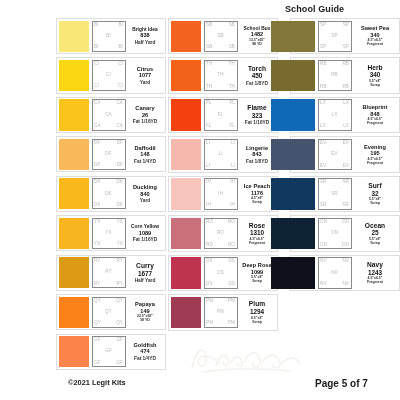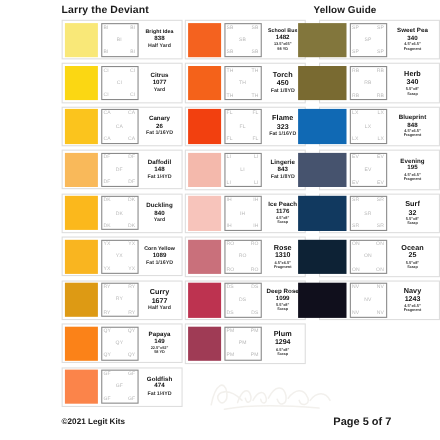--- a/index.html
+++ b/index.html
@@ -165,21 +165,21 @@
     top: 338px;
     width: 120px;
     height: 40px;
     pointer-events: none;
     opacity: 0.33;
   }
 
   
   .page-footer {
     position: absolute;
-    left: 0;
+    left: 12px;
     bottom: 8px;
     width: 356px;
     height: 14px;
   }
   .copyright {
     position: absolute;
     left: 56px;
     top: 0;
     font-size: 7.4px;
     font-weight: bold;
@@ -191,22 +191,21 @@
     top: 0;
     font-size: 10px;
     font-weight: bold;
     white-space: nowrap;
   }
 </style>
 </head>
 <body>
 
 <div class="page-header">
-  <div class="doc-title">Larry the Deviant</div>
-  <div class="guide-title">Yellow Guide</div>
+  <div class="guide-title">School Guide</div>
 </div>
 
 <div class="columns" id="columns-root">
     <div class="column col-1">
       <div class="entry">
         <div class="swatch" style="background: rgb(249, 232, 120);"></div>
         <div class="code-box">
           <div class="code-row">
             <span>BI</span>
             <span>BI</span>

